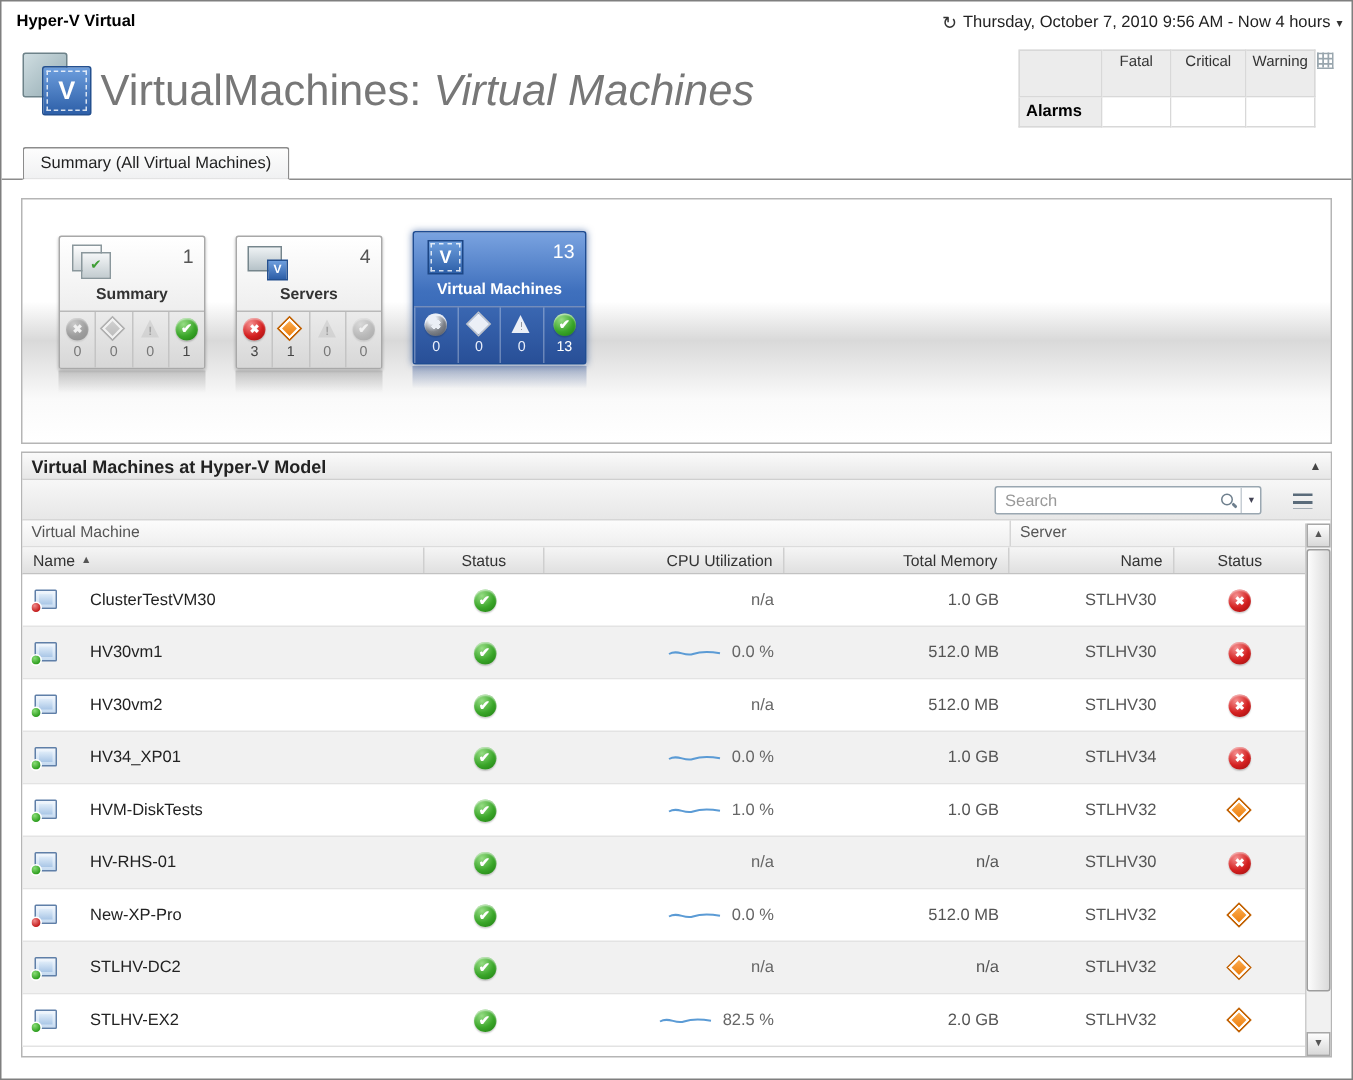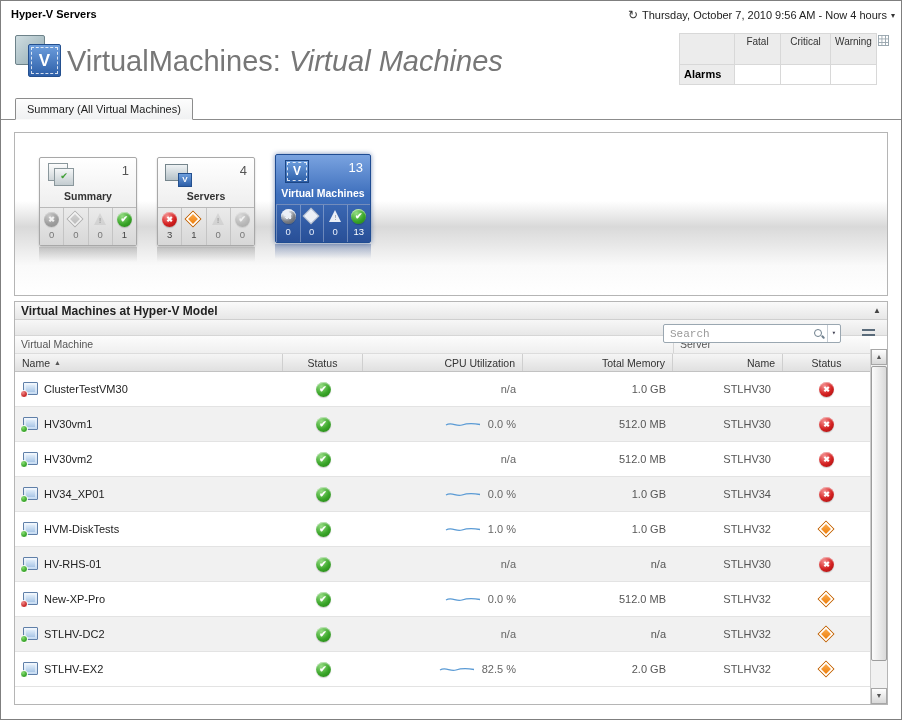--- a/index.html
+++ b/index.html
@@ -45,21 +45,21 @@
   .tile { width:98px; border:1px solid #a8a8a8; background:linear-gradient(#ffffff,#ededed 60%,#e2e2e2); border-radius:2px; box-shadow:0 1px 2px rgba(0,0,0,.2); cursor:pointer; }
   .tile-top { display:flex; justify-content:space-between; align-items:flex-start; padding:5px 7px 2px 6px; height:32px; }
   .tile-count { font-size:13px; color:#555; }
   .tile-label { text-align:center; font-size:10.5px; font-weight:bold; color:#333; padding-bottom:5px; white-space:nowrap; }
   .tile-statuses { display:flex; border-top:1px solid #b9b9b9; background:linear-gradient(#ebebeb,#d7d7d7); }
   .sev { flex:1; display:flex; flex-direction:column; align-items:center; gap:2px; padding:4px 0 5px; border-left:1px solid #c4c4c4; }
   .sev:first-child { border-left:none; }
   .scount { font-size:9.5px; color:#444; }
   .sev.dim .sicon { filter:grayscale(1) opacity(.45); }
   .sev.dim .scount { color:#777; }
-  .tile.selected { width:96px; margin-top:-3px; border:1px solid #1f4c92; background:linear-gradient(#7aa3e0 0%,#3f70bd 45%,#2a5cab 100%); box-shadow:0 0 5px rgba(30,70,140,.6); }
+  .tile.selected { width:116px; margin-top:-3px; border:1px solid #1f4c92; background:linear-gradient(#7aa3e0 0%,#3f70bd 45%,#2a5cab 100%); box-shadow:0 0 5px rgba(30,70,140,.6); }
   .tile.selected .tile-count, .tile.selected .tile-label, .tile.selected .scount { color:#fff; }
   .tile.selected .tile-statuses { border-top:1px solid rgba(255,255,255,.35); background:linear-gradient(#3a67b2,#284f97); }
   .tile.selected .sev { border-left:1px solid rgba(255,255,255,.3); }
   .tile.selected .sev.dim .sicon { filter:grayscale(1) brightness(1.9) opacity(.9); }
   .tile.selected .sev.dim .scount { color:#e8eefb; }
   .refl { height:15px; margin-top:1px; background:linear-gradient(to bottom, rgba(90,90,90,.28), rgba(90,90,90,0)); }
   .tile-wrap.selected .refl { background:linear-gradient(to bottom, rgba(35,70,140,.38), rgba(35,70,140,0)); }
 
   
   .tile-icon { position:relative; width:30px; height:24px; display:inline-block; }
@@ -79,21 +79,21 @@
   .sicon.warning::before { content:""; position:absolute; left:1px; top:1px; border-left:6.5px solid transparent; border-right:6.5px solid transparent; border-bottom:12px solid #f3c119; }
   .sicon.warning::after { content:"!"; position:absolute; inset:0; text-align:center; font-size:8px; font-weight:bold; color:#6b5500; line-height:17px; }
 
   
   .vm-panel { position:absolute; left:13px; right:13px; top:300px; bottom:14px; border:1px solid #b5b5b5; background:#fff;
     --cols:268px 80px 160px 150px 110px 87px; }
   .panel-hdr { height:18px; background:linear-gradient(#fafafa,#e7e7e7); border-bottom:1px solid #cfcfcf; position:relative; }
   .panel-title { font-size:12px; font-weight:bold; color:#222; line-height:18px; padding-left:6px; }
   .collapse-btn { position:absolute; right:6px; top:0; line-height:18px; font-size:8px; color:#444; cursor:pointer; }
 
-  .toolbar { height:16px; background:linear-gradient(#f7f7f7,#e7e7e7); border-bottom:1px solid #d6d6d6; position:relative;font-family:Liberation Mono, monospace; }
+  .toolbar { height:27px; background:linear-gradient(#f7f7f7,#e7e7e7); border-bottom:1px solid #d6d6d6; position:relative; }
   .search-box { position:absolute; right:46px; top:4px; width:178px; height:19px; background:#fff; border:1px solid #9aa7b1; border-radius:2px; display:flex; align-items:center; cursor:text; }
   .search-text { flex:1; font-size:11px; color:#999; padding-left:6px; }
   .mag { position:relative; width:14px; height:14px; margin-right:1px; cursor:pointer; }
   .mag::before { content:""; position:absolute; left:2px; top:2px; width:6px; height:6px; border:1.5px solid #6e7f8d; border-radius:50%; }
   .mag::after { content:""; position:absolute; left:9px; top:9px; width:4px; height:2px; background:#6e7f8d; transform:rotate(45deg); border-radius:1px; }
   .search-caret { font-size:7px; color:#445; padding:0 4px; border-left:1px solid #c6cdd4; line-height:17px; cursor:pointer; }
   .customizer { position:absolute; right:12px; top:8px; width:13px; height:12px; cursor:pointer; }
   .customizer::before { content:""; position:absolute; inset:1px 0; background:repeating-linear-gradient(to bottom,#5a6b7a 0 2px,transparent 2px 5px); }
 
   .thead-group { display:grid; grid-template-columns:var(--cols); height:18px; background:linear-gradient(#fcfcfc,#efefef); border-bottom:1px solid #dcdcdc; margin-right:17px; }
@@ -104,21 +104,21 @@
   .th { display:flex; align-items:center; font-size:10.5px; color:#333; padding:0 7px; border-right:1px solid #cfcfcf; cursor:pointer; white-space:nowrap; }
   .th:last-child { border-right:none; }
   .th.right { justify-content:flex-end; }
   .th.center { justify-content:center; }
   .sort-arrow { font-size:7px; margin-left:4px; color:#555; }
 
   .tbody { margin-right:17px; }
   .trow { display:grid; grid-template-columns:var(--cols); height:35px; border-bottom:1px solid #e3e3e3; background:#fff; cursor:pointer; }
   .trow.alt { background:#f1f1f1; }
   .c { display:flex; align-items:center; font-size:11px; color:#444; padding:0 7px; overflow:hidden; white-space:nowrap; }
-  .cell-name { gap:6px; color:#222; }
+  .cell-name { gap:22px; color:#222; }
   .center { justify-content:center; }
   .right { justify-content:flex-end; }
   .cell-cpu .txt { color:#666; }
   .cell-mem, .cell-srv { color:#555; }
   .cell-srv { padding-right:12px; }
   .spark { margin-right:7px; flex:none; }
 
   .vmicon { position:relative; width:16px; height:15px; flex:none; }
   .vmicon .scr { position:absolute; left:1px; top:0; right:0; bottom:2px; border:1px solid #5f7fa8; background:linear-gradient(#f2f7fd,#c6dbf1); border-radius:1px; }
   .vmicon .scr::after { content:""; position:absolute; inset:2px; background:linear-gradient(#dfecf9,#a9c6e6); }
@@ -130,21 +130,21 @@
   .sb-btn { position:absolute; left:0; width:16px; height:16px; background:linear-gradient(#fefefe,#d8d8d8); border:1px solid #a7a7a7; color:#555; font-size:7px; text-align:center; line-height:14px; cursor:pointer; }
   .sb-btn.up { top:0; }
   .sb-btn.down { bottom:0; }
   .sb-thumb { position:absolute; left:0; top:17px; width:16px; height:295px; background:linear-gradient(to right,#fcfcfc,#dadada); border:1px solid #9d9d9d; border-radius:2px; }
 </style>
 </head>
 <body>
 
 <div class="page">
 
-  <span class="app-title">Hyper-V Servers</span>
+  <span class="app-title">Hyper-V Virtual</span>
   <div class="time-selector">
     <span class="refresh-icon">↻</span>
     <span>Thursday, October 7, 2010 9:56 AM - Now 4 hours</span>
     <span class="caret">▾</span>
   </div>
 
   <div class="hdr-icon">
     <span class="back"></span>
     <span class="front"></span>
   </div>

